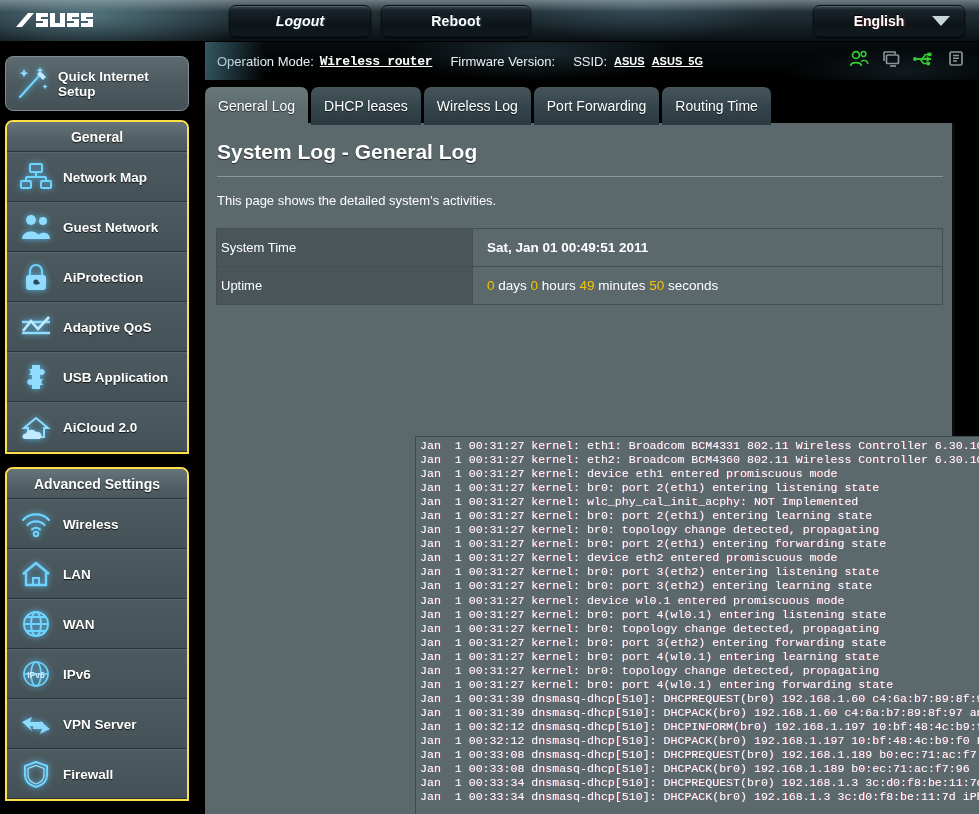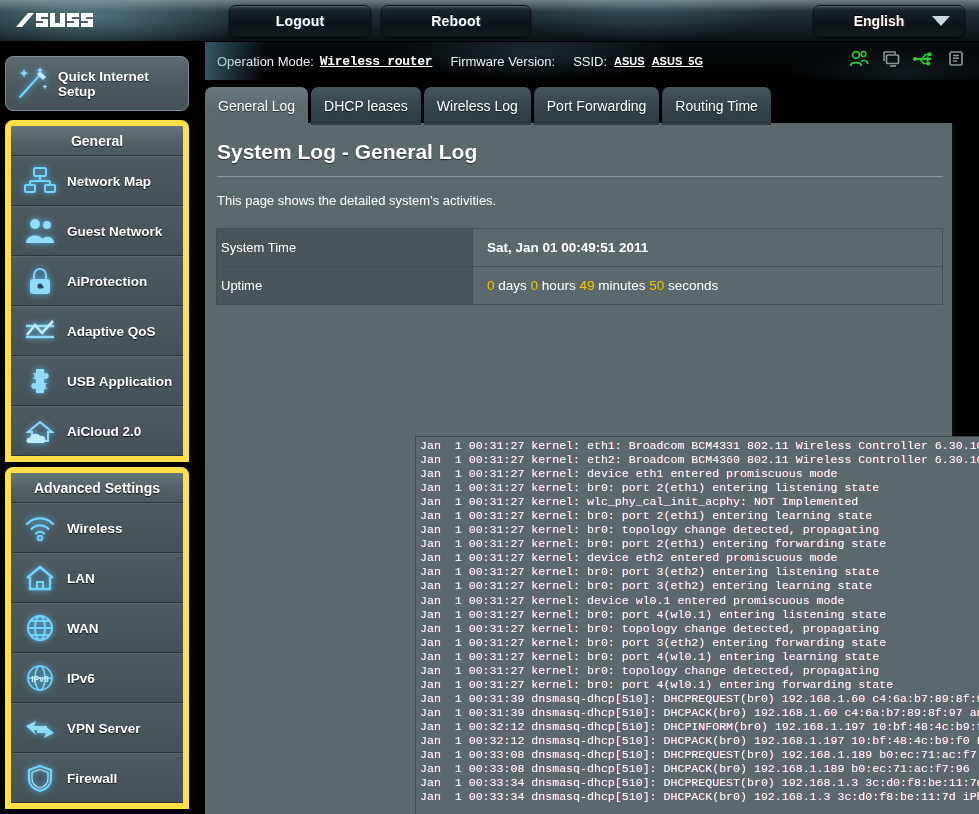--- a/index.html
+++ b/index.html
@@ -47,21 +47,21 @@
     background: linear-gradient(180deg, #3a4a50 0%, #18242a 14%, #0d1418 60%, #101a1e 100%);
     border: 1px solid #0a1013;
     box-shadow: 0 1px 2px rgba(0,0,0,0.8), inset 0 1px 0 rgba(150,180,190,0.25);
     color: #ffffff;
     font-size: 14px; font-weight: bold;
     display: flex; align-items: center; justify-content: center;
     text-shadow: 0 -1px 0 #000, 1px 0 2px rgba(90,160,210,0.45);
     letter-spacing: .2px;
     cursor: pointer;
   }
-  #btn-logout { left: 229px; width: 142px; }
+  #btn-logout { left: 229px; width: 142px; font-style: italic; }
   #btn-reboot { left: 381px; width: 150px; }
 
   #lang-select {
     position: absolute; left: 813px; top: 5px; width: 152px; height: 32px;
     border-radius: 7px;
     background: linear-gradient(180deg, #3a4a50 0%, #18242a 14%, #0d1418 60%, #101a1e 100%);
     border: 1px solid #0a1013;
     box-shadow: 0 1px 2px rgba(0,0,0,0.8), inset 0 1px 0 rgba(150,180,190,0.25);
     display: flex; align-items: center; cursor: pointer;
   }
@@ -158,21 +158,21 @@
     line-height: 15px; margin-left: 4px;
     text-shadow: 0 1px 1px rgba(0,0,0,0.7);
   }
   .wand-ico { width: 42px; height: 42px; margin-left: 6px; flex: none; }
 
   .menu-group {
     position: absolute; left: 5px;
     width: 184px;
     border-radius: 8px 8px 0 0;
     background: #3f4c51;
-    border: 6px solid #fde047;
+    border: 2px solid #fde047;
     box-shadow: 0 1px 3px rgba(0,0,0,0.8);
     overflow: hidden;
   }
   #group-general { top: 78px; }
   #group-advanced { top: 425px; }
 
   .group-head {
     height: 30px;
     background: linear-gradient(180deg, #66757a 0%, #536166 55%, #4a585d 100%);
     color: #ffffff; font-size: 14px; font-weight: bold;

